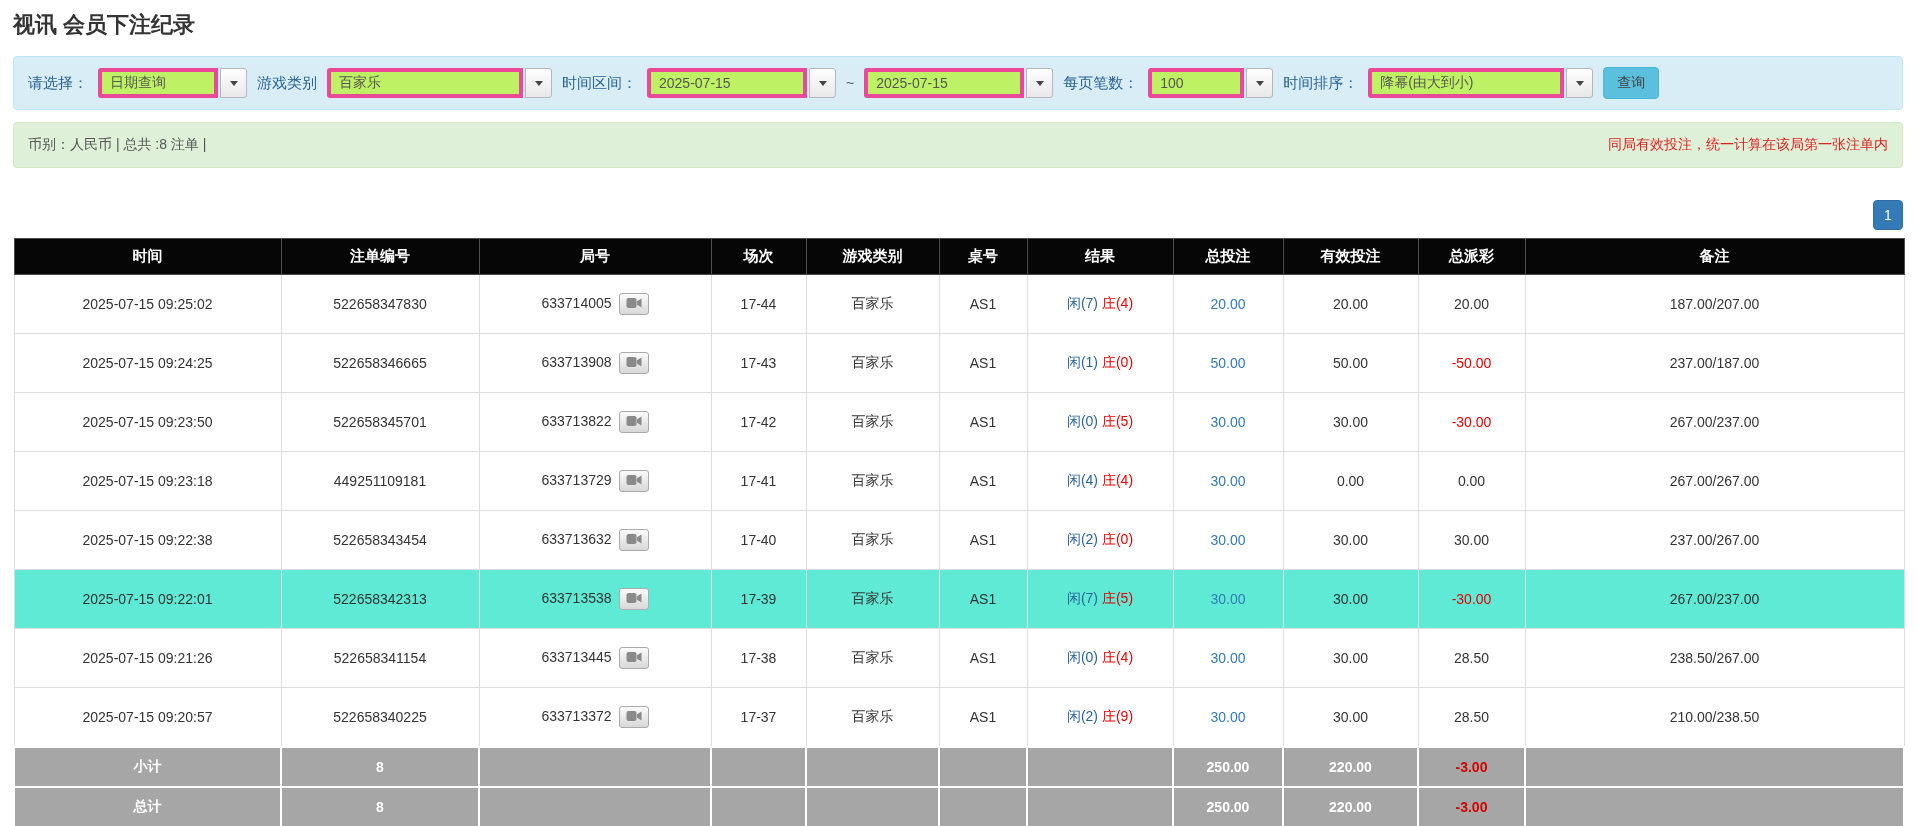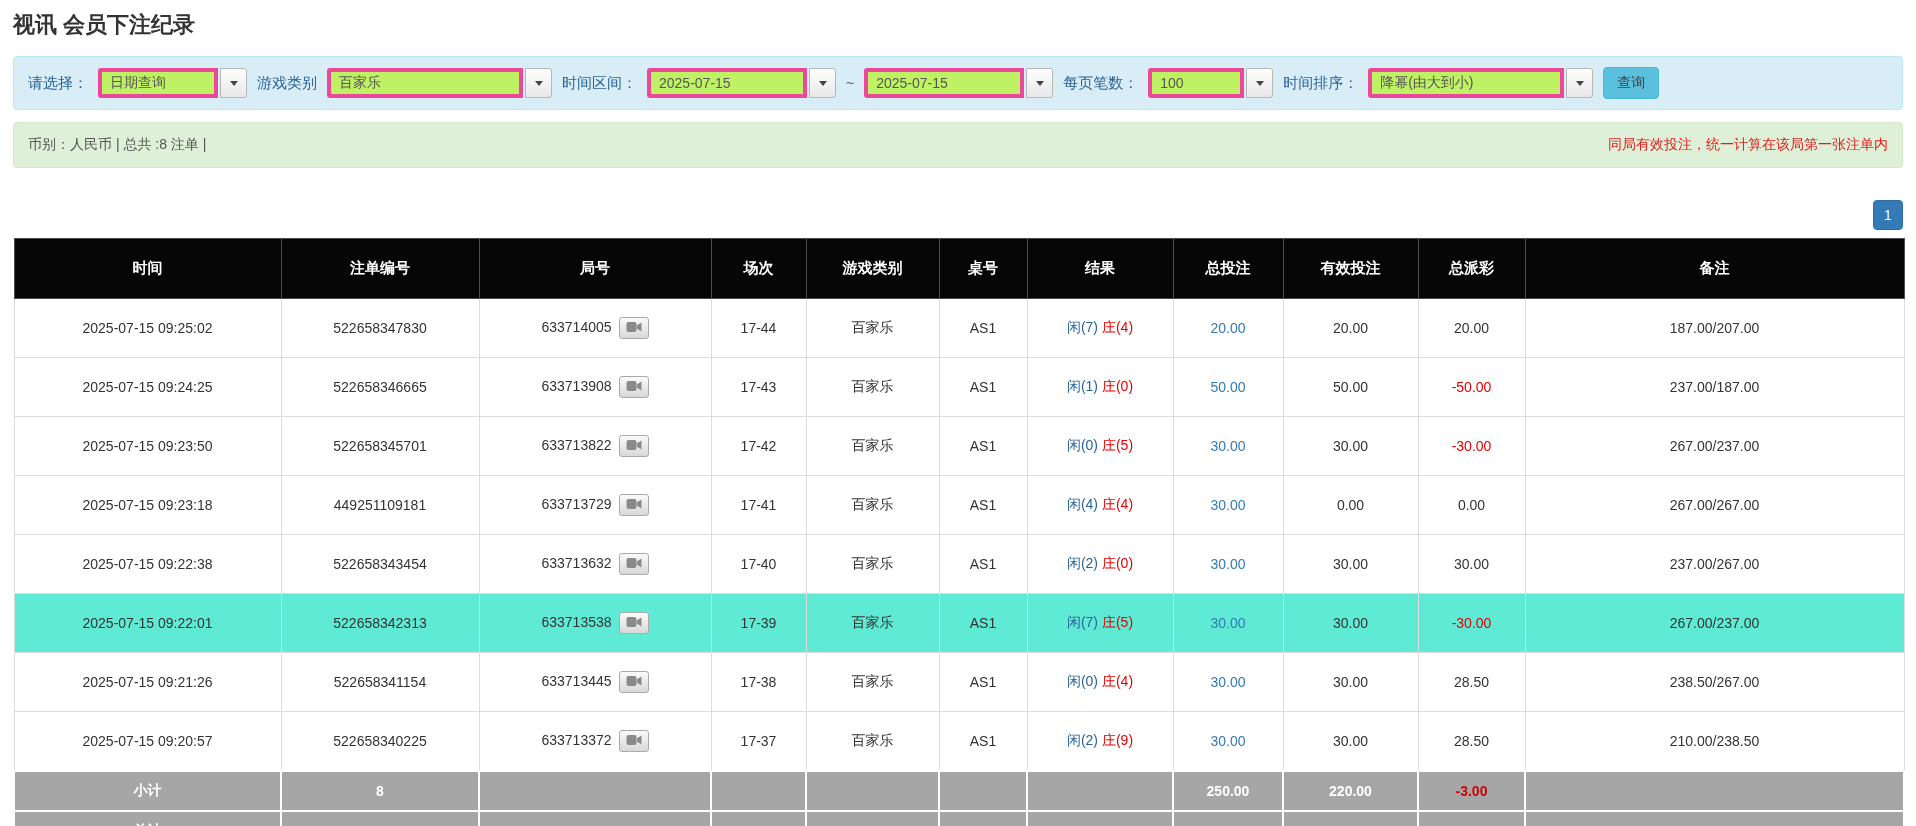--- a/index.html
+++ b/index.html
@@ -41,21 +41,21 @@
     color: #fff; font-size: 14px; border-radius: 4px; cursor: pointer; padding: 0 10px;
     font-family: "Liberation Sans", sans-serif; }
 
   
   table.records { width: 100%; border-collapse: collapse; table-layout: fixed; }
   col.c1 { width: 267px; } col.c2 { width: 198px; } col.c3 { width: 232px; }
   col.c4 { width: 95px; }  col.c5 { width: 133px; } col.c6 { width: 88px; }
   col.c7 { width: 146px; } col.c8 { width: 110px; } col.c9 { width: 135px; }
   col.c10 { width: 107px; } col.c11 { width: 379px; }
   thead th { background: #060606; color: #fff; font-size: 15px; font-weight: bold;
-    padding: 20px 4px; border: 1px solid #4d4d4d; text-align: center; }
+    padding: 8px 4px; border: 1px solid #4d4d4d; text-align: center; }
   tbody td { background: #fff; border: 1px solid #ddd; text-align: center;
     font-size: 14px; color: #333; padding: 18px 8px; overflow: hidden; white-space: nowrap; }
   tbody tr.hl td { background: #5eead4; text-align: center; }
   .res-p { color: #2a6496; }
   .res-b { color: #e60000; }
   .amt { color: #337ab7; cursor: pointer; }
   .neg { color: #e60000; }
   .cam-btn { margin-left: 7px; padding: 3px 6px 2px 6px; vertical-align: middle; cursor: pointer;
     border: 1px solid #ababab; border-radius: 3px; background: linear-gradient(#fbfbfb, #d8d8d8); }
   tfoot td { background: #a6a6a6; color: #fff; font-weight: bold; font-size: 14px;

